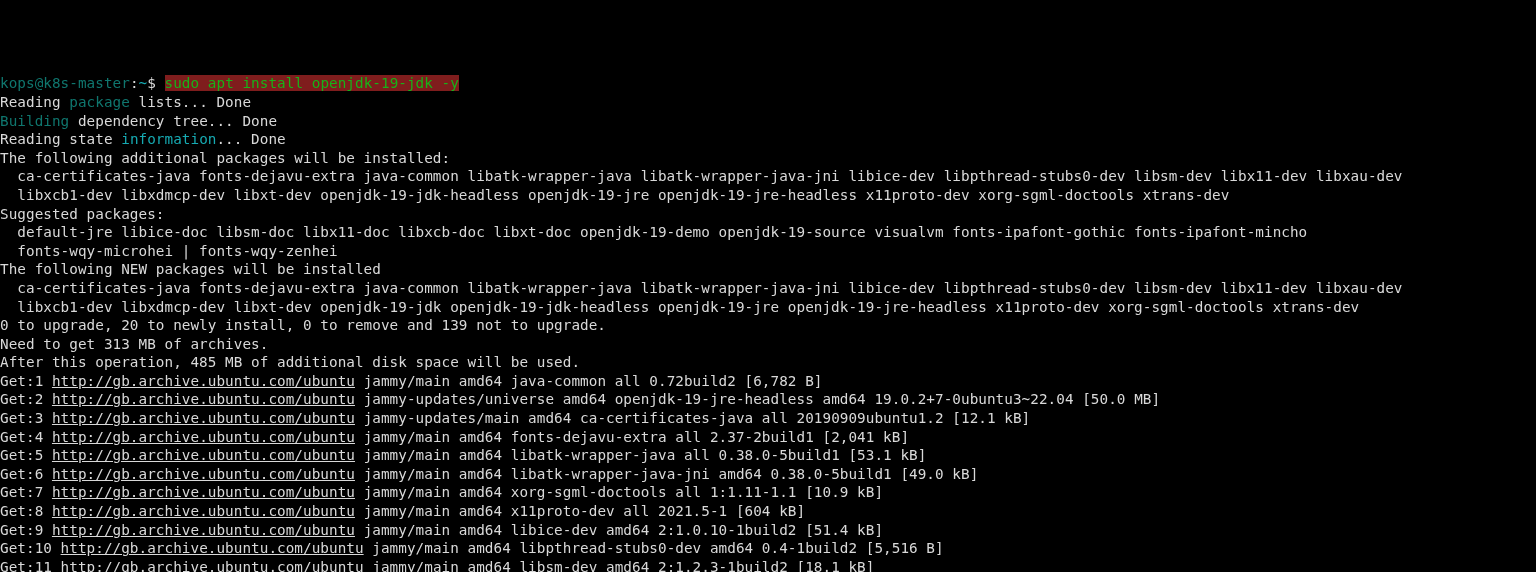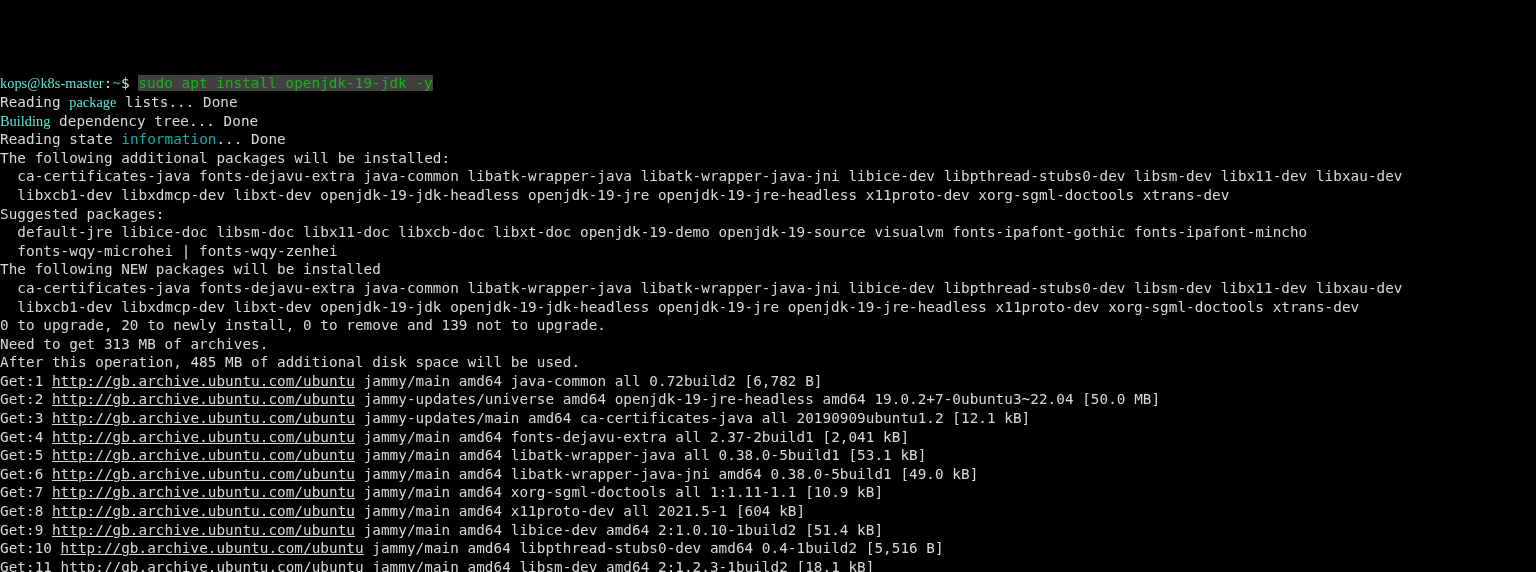--- a/index.html
+++ b/index.html
@@ -7,23 +7,23 @@
     font-family:"DejaVu Sans Mono","Liberation Mono",Consolas,monospace;
     font-size:14.3px;
     line-height:18.6px;
     white-space:pre;
     letter-spacing:0.05px;
     width:1536px;
     height:572px;
     overflow:hidden;
   }
   .t-white{color:#d9d9d9;}
-  .t-green{color:#5eead4;font-family:Liberation Serif, serif;}
+  .t-green{color:#0f766e;}
   .t-cyan{color:#16aab2;}
-  .cmd-hl{background:#404040;color:#18b218;}
+  .cmd-hl{background:#7f1d1d;color:#18b218;}
   .ul{text-decoration:underline;color:#d9d9d9;margin-top:16px;}
   .line{display:block;}
 </style>
 </head>
 <body>
 
 
 
 <div id="term"><span class="line"><span class="t-green">kops@k8s-master</span><span class="t-white">:</span><span class="t-cyan">~</span><span class="t-white">$ </span><span class="cmd-hl">sudo apt install openjdk-19-jdk -y</span></span><span class="line"><span class="t-white">Reading </span><span class="t-green">package</span><span class="t-white"> lists... Done</span></span><span class="line"><span class="t-green">Building</span><span class="t-white"> dependency tree... Done</span></span><span class="line"><span class="t-white">Reading state </span><span class="t-cyan">information</span><span class="t-white">... Done</span></span><span class="line"><span class="t-white">The following additional packages will be installed:</span></span><span class="line"><span class="t-white">  ca-certificates-java fonts-dejavu-extra java-common libatk-wrapper-java libatk-wrapper-java-jni libice-dev libpthread-stubs0-dev libsm-dev libx11-dev libxau-dev</span></span><span class="line"><span class="t-white">  libxcb1-dev libxdmcp-dev libxt-dev openjdk-19-jdk-headless openjdk-19-jre openjdk-19-jre-headless x11proto-dev xorg-sgml-doctools xtrans-dev</span></span><span class="line"><span class="t-white">Suggested packages:</span></span><span class="line"><span class="t-white">  default-jre libice-doc libsm-doc libx11-doc libxcb-doc libxt-doc openjdk-19-demo openjdk-19-source visualvm fonts-ipafont-gothic fonts-ipafont-mincho</span></span><span class="line"><span class="t-white">  fonts-wqy-microhei | fonts-wqy-zenhei</span></span><span class="line"><span class="t-white">The following NEW packages will be installed</span></span><span class="line"><span class="t-white">  ca-certificates-java fonts-dejavu-extra java-common libatk-wrapper-java libatk-wrapper-java-jni libice-dev libpthread-stubs0-dev libsm-dev libx11-dev libxau-dev</span></span><span class="line"><span class="t-white">  libxcb1-dev libxdmcp-dev libxt-dev openjdk-19-jdk openjdk-19-jdk-headless openjdk-19-jre openjdk-19-jre-headless x11proto-dev xorg-sgml-doctools xtrans-dev</span></span><span class="line"><span class="t-white">0 to upgrade, 20 to newly install, 0 to remove and 139 not to upgrade.</span></span><span class="line"><span class="t-white">Need to get 313 MB of archives.</span></span><span class="line"><span class="t-white">After this operation, 485 MB of additional disk space will be used.</span></span><span class="line"><span class="t-white">Get:1 </span><span class="ul">http://gb.archive.ubuntu.com/ubuntu</span><span class="t-white"> jammy/main amd64 java-common all 0.72build2 [6,782 B]</span></span><span class="line"><span class="t-white">Get:2 </span><span class="ul">http://gb.archive.ubuntu.com/ubuntu</span><span class="t-white"> jammy-updates/universe amd64 openjdk-19-jre-headless amd64 19.0.2+7-0ubuntu3~22.04 [50.0 MB]</span></span><span class="line"><span class="t-white">Get:3 </span><span class="ul">http://gb.archive.ubuntu.com/ubuntu</span><span class="t-white"> jammy-updates/main amd64 ca-certificates-java all 20190909ubuntu1.2 [12.1 kB]</span></span><span class="line"><span class="t-white">Get:4 </span><span class="ul">http://gb.archive.ubuntu.com/ubuntu</span><span class="t-white"> jammy/main amd64 fonts-dejavu-extra all 2.37-2build1 [2,041 kB]</span></span><span class="line"><span class="t-white">Get:5 </span><span class="ul">http://gb.archive.ubuntu.com/ubuntu</span><span class="t-white"> jammy/main amd64 libatk-wrapper-java all 0.38.0-5build1 [53.1 kB]</span></span><span class="line"><span class="t-white">Get:6 </span><span class="ul">http://gb.archive.ubuntu.com/ubuntu</span><span class="t-white"> jammy/main amd64 libatk-wrapper-java-jni amd64 0.38.0-5build1 [49.0 kB]</span></span><span class="line"><span class="t-white">Get:7 </span><span class="ul">http://gb.archive.ubuntu.com/ubuntu</span><span class="t-white"> jammy/main amd64 xorg-sgml-doctools all 1:1.11-1.1 [10.9 kB]</span></span><span class="line"><span class="t-white">Get:8 </span><span class="ul">http://gb.archive.ubuntu.com/ubuntu</span><span class="t-white"> jammy/main amd64 x11proto-dev all 2021.5-1 [604 kB]</span></span><span class="line"><span class="t-white">Get:9 </span><span class="ul">http://gb.archive.ubuntu.com/ubuntu</span><span class="t-white"> jammy/main amd64 libice-dev amd64 2:1.0.10-1build2 [51.4 kB]</span></span><span class="line"><span class="t-white">Get:10 </span><span class="ul">http://gb.archive.ubuntu.com/ubuntu</span><span class="t-white"> jammy/main amd64 libpthread-stubs0-dev amd64 0.4-1build2 [5,516 B]</span></span><span class="line"><span class="t-white">Get:11 </span><span class="ul">http://gb.archive.ubuntu.com/ubuntu</span><span class="t-white"> jammy/main amd64 libsm-dev amd64 2:1.2.3-1build2 [18.1 kB]</span></span></div>
 

